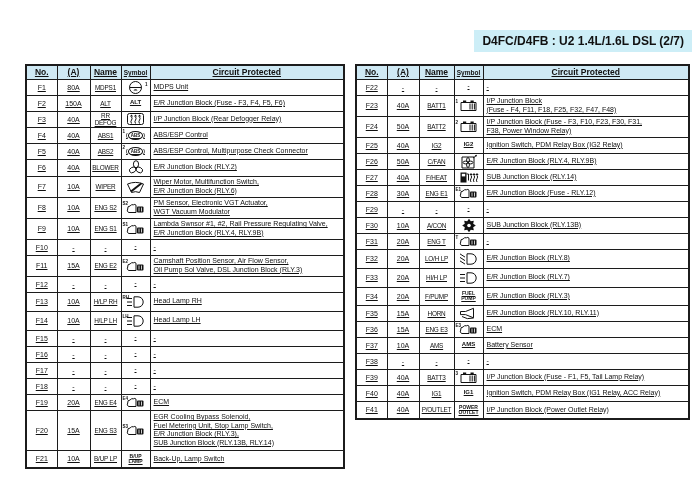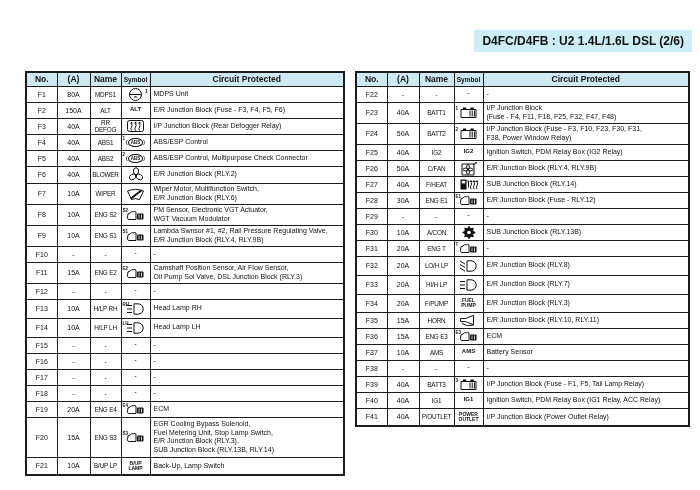--- a/index.html
+++ b/index.html
@@ -12,22 +12,23 @@
   body{
     width:700px;height:490px;position:relative;background:#ffffff;
     font-family:"Liberation Sans", sans-serif;color:#111;overflow:hidden;
   }
   .title-box{
     position:absolute;top:30px;right:8px;background:var(--title-bg);
     font-size:12px;font-weight:bold;padding:4px 8px;letter-spacing:0px;
     white-space:nowrap;
   }
   .fuse-table{
-    position:absolute;top:71px;border-collapse:collapse;table-layout:fixed;
+    position:absolute;top:64px;border-collapse:collapse;table-layout:fixed;
     border:2px solid var(--border);
+    text-decoration:underline;
   }
   #table-left{left:25px;width:320px;}
   #table-right{left:355px;width:335px;}
   .fuse-table th,.fuse-table td{
     border:1px solid var(--border);padding:0 1px;vertical-align:middle;
     text-align:center;overflow:hidden;
   }
   .fuse-table th{
     background:var(--header-bg);font-size:8.5px;font-weight:bold;height:14px;
     padding:1px;
@@ -55,21 +56,21 @@
   .abs-oval{
     border:1px solid #111;border-radius:50%;padding:1px 2px;font-size:4.5px;
     font-weight:bold;line-height:5px;
   }
   svg.sym{display:block;}
   svg.sym *{vector-effect:non-scaling-stroke;}
 </style>
 </head>
 <body>
 
-<div class="title-box">D4FC/D4FB : U2 1.4L/1.6L DSL (2/6)</div>
+<div class="title-box">D4FC/D4FB : U2 1.4L/1.6L DSL (2/7)</div>
 
 <table class="fuse-table" id="table-left">
     <thead>
       <tr>
         <th style="width: 31px;">No.</th>
         <th style="width: 33px;">(A)</th>
         <th style="width: 31px;">Name</th>
         <th class="symbol-h" style="width: 29px;">Symbol</th>
         <th>Circuit Protected</th>
       </tr>

